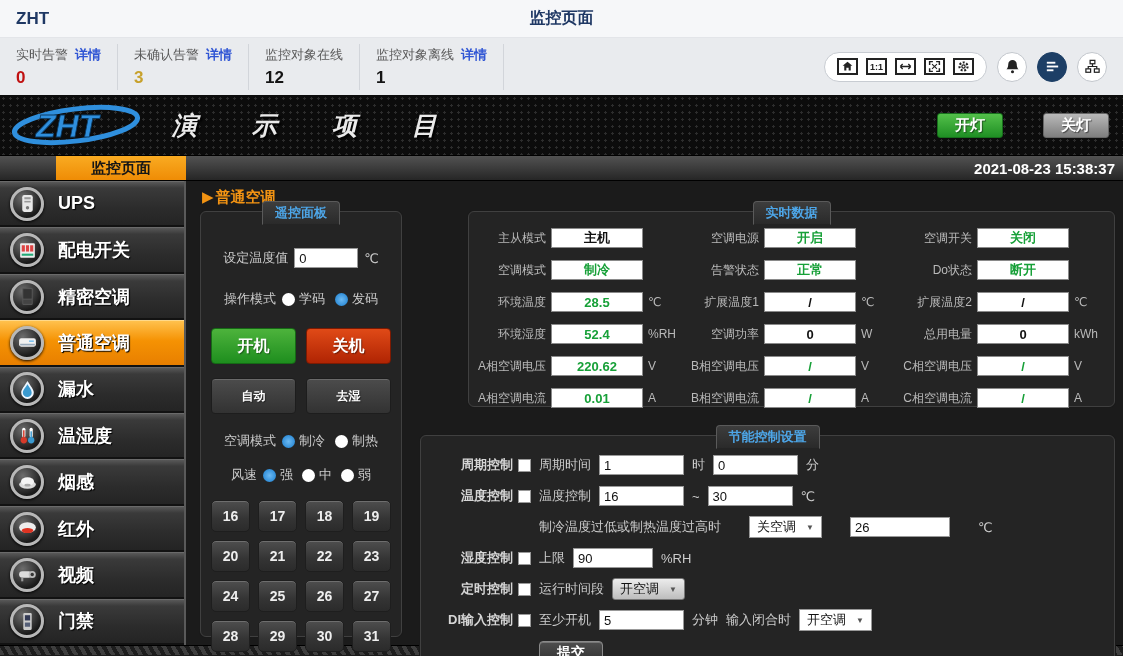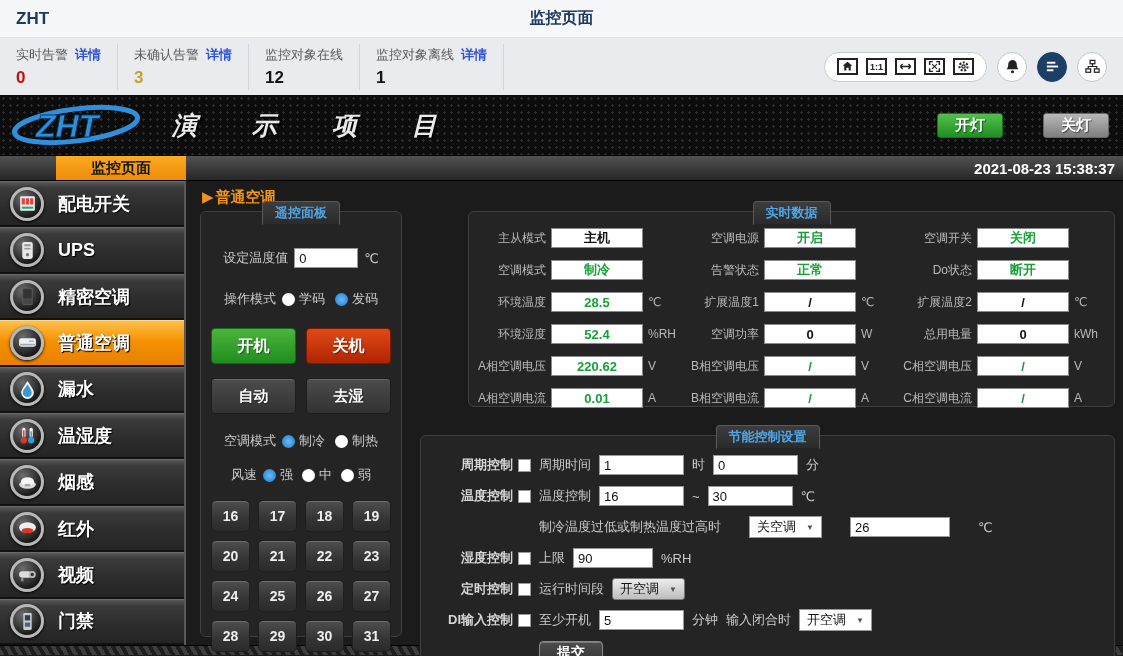--- a/index.html
+++ b/index.html
@@ -61,21 +61,21 @@
     border-radius:4px 4px 0 0;padding:2px 12px;color:#4da6e8;font-weight:bold;font-size:13px;white-space:nowrap;z-index:3;}
 
   
   .remote-panel{width:202px;height:426px;flex:none;}
   .rc-row{display:flex;align-items:center;justify-content:center;gap:6px;color:#ccc;font-size:13px;margin-top:15px;}
   .mini-input{width:64px;height:20px;background:#fff;border:1px solid #999;font-size:13px;padding:0 4px;color:#111;font-family:inherit;}
   .btn-row{display:flex;gap:10px;margin:14px 10px 0;}
   .big-btn{flex:1;height:36px;border-radius:4px;color:#fff;font-weight:bold;font-size:16px;display:flex;align-items:center;justify-content:center;cursor:pointer;text-shadow:1px 1px 1px rgba(0,0,0,.4);}
   .big-btn.on{background:linear-gradient(#4db33c,#1e8e1e);border:1px solid #156a15;}
   .big-btn.off{background:linear-gradient(#e04a17,#b02403);border:1px solid #7d1a02;}
-  .big-btn.dark{background:linear-gradient(#4c4c4c,#323232);border:1px solid #1d1d1d;font-size:15px;box-shadow:inset 0 1px 0 #6a6a6a;text-align:right;}
+  .big-btn.dark{background:linear-gradient(#4c4c4c,#323232);border:1px solid #1d1d1d;font-size:12px;box-shadow:inset 0 1px 0 #6a6a6a;text-align:right;}
   .radio-opt{display:flex;align-items:center;gap:4px;cursor:pointer;}
   .rdot{width:13px;height:13px;border-radius:50%;background:#fff;flex:none;}
   .rdot.sel{background:radial-gradient(circle,#6cb9f2 0%,#2d8bd6 75%);}
   .temp-grid{display:grid;grid-template-columns:repeat(4,1fr);gap:8px;margin:16px 10px 0;}
   .temp-btn{height:32px;background:linear-gradient(#4e4e4e,#343434 60%,#2b2b2b);border:1px solid #1e1e1e;border-radius:5px;
     color:#eee;font-weight:bold;font-size:14px;display:flex;align-items:center;justify-content:center;cursor:pointer;box-shadow:inset 0 1px 0 #6e6e6e;}
   .temp-btn.blank{visibility:hidden;}
 
   
   .right-col{flex:1;display:flex;flex-direction:column;}
@@ -211,39 +211,39 @@
 <div class="tab-bar">
   <span class="active-tab">监控页面</span>
   <span class="timestamp">2021-08-23 15:38:37</span>
 </div>
 
 <div class="main">
   <div class="sidebar" id="sidebar">
       <div class="side-item">
         <span class="side-icon">
           <svg viewBox="0 0 20 20">
+            <rect x="5" y="2" width="10" height="16" rx="2" fill="#e8e8e8"></rect>
+            <rect x="7" y="4" width="6" height="2" fill="#999"></rect>
+            <rect x="7" y="7.5" width="6" height="1.5" fill="#999"></rect>
+            <circle cx="10" cy="14" r="1.6" fill="#777"></circle>
+          </svg>
+        </span>
+        <span class="side-label">UPS</span>
+      </div>
+      <div class="side-item">
+        <span class="side-icon">
+          <svg viewBox="0 0 20 20">
             <rect x="3" y="3" width="14" height="14" rx="1" fill="#eee"></rect>
             <rect x="4.5" y="5" width="3" height="6" fill="#d44"></rect>
             <rect x="8.5" y="5" width="3" height="6" fill="#d44"></rect>
             <rect x="12.5" y="5" width="3" height="6" fill="#d44"></rect>
             <rect x="4.5" y="13" width="11" height="2" fill="#2a7"></rect>
           </svg>
         </span>
         <span class="side-label">配电开关</span>
-      </div>
-      <div class="side-item">
-        <span class="side-icon">
-          <svg viewBox="0 0 20 20">
-            <rect x="5" y="2" width="10" height="16" rx="2" fill="#e8e8e8"></rect>
-            <rect x="7" y="4" width="6" height="2" fill="#999"></rect>
-            <rect x="7" y="7.5" width="6" height="1.5" fill="#999"></rect>
-            <circle cx="10" cy="14" r="1.6" fill="#777"></circle>
-          </svg>
-        </span>
-        <span class="side-label">UPS</span>
       </div>
       <div class="side-item">
         <span class="side-icon">
           <svg viewBox="0 0 20 20">
             <rect x="5" y="2" width="10" height="16" rx="1" fill="#555"></rect>
             <rect x="6" y="3" width="8" height="9" fill="#333"></rect>
             <rect x="6" y="13" width="8" height="4" fill="#444"></rect>
           </svg>
         </span>
         <span class="side-label">精密空调</span>

